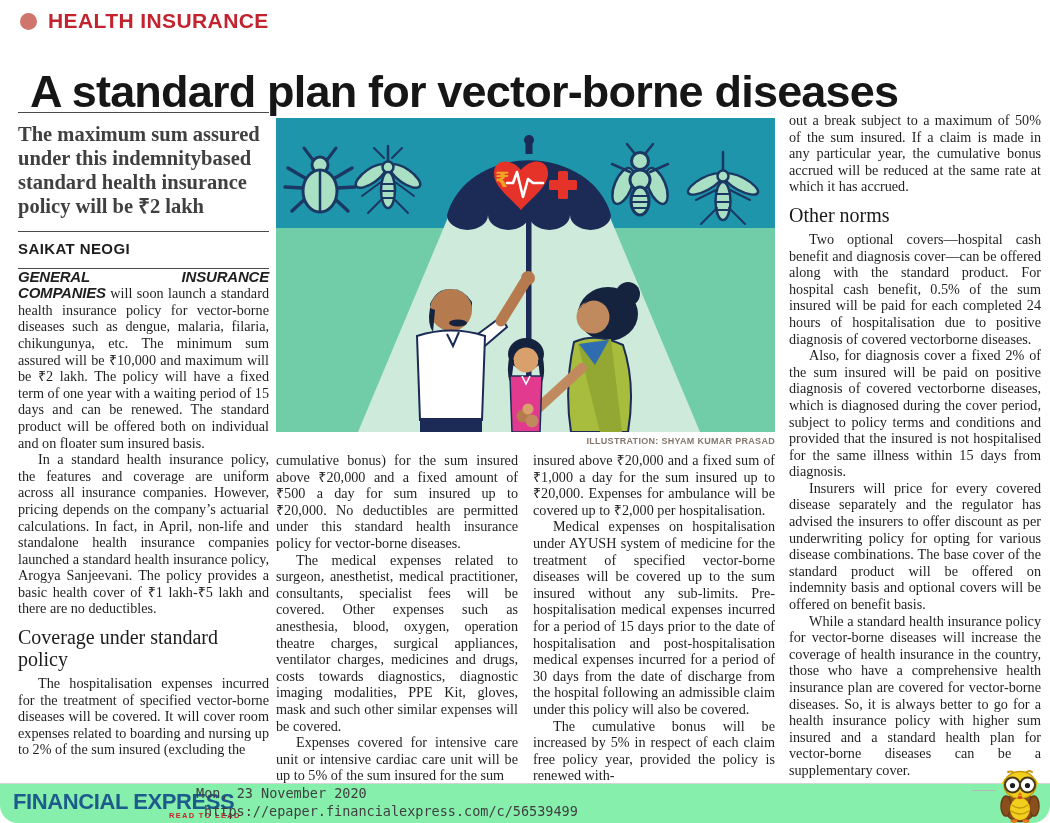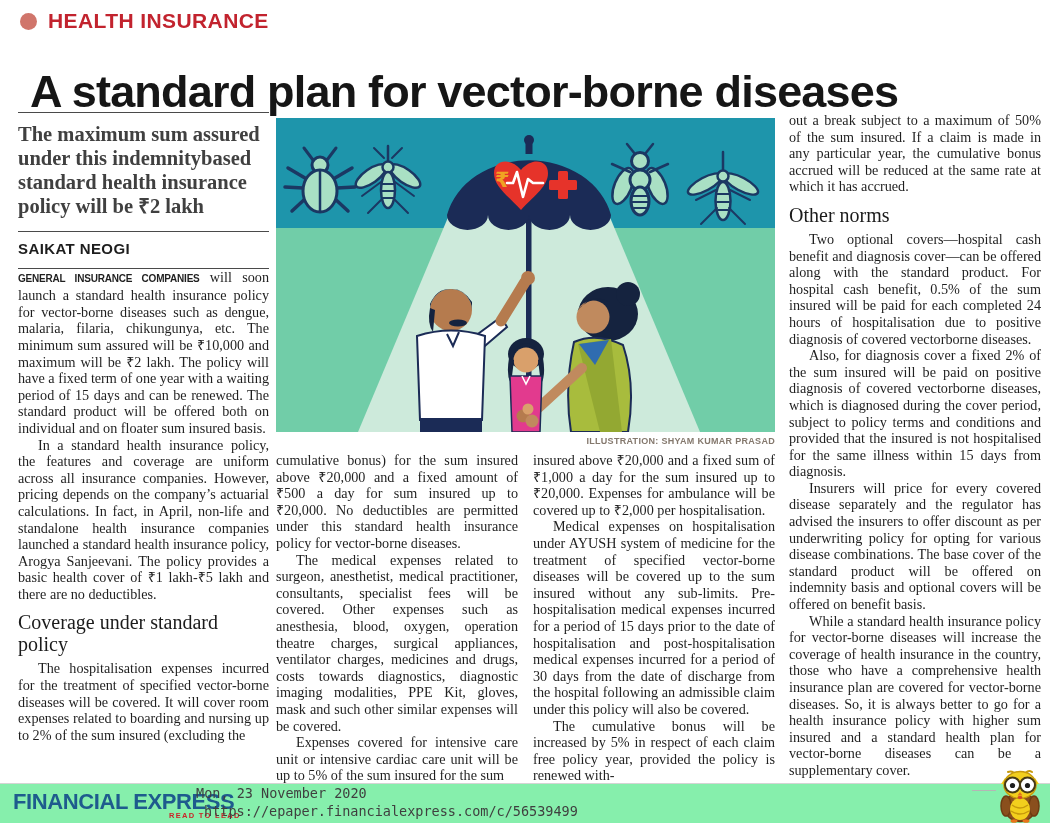--- a/index.html
+++ b/index.html
@@ -1,17 +1,17 @@
 <!DOCTYPE html>
 <html><head>
 <meta charset="utf-8">
 <style>
   html,body{margin:0;padding:0;background:#ffffff;}
   .page{position:relative;width:1050px;height:823px;background:#fff;overflow:hidden;
-        font-family:"Liberation Serif",serif;color:#1f1f1f;}
+        font-family:"Liberation Serif",serif;color:#1f1f1f;border-radius:18px;}
   
   .kicker{position:absolute;left:20px;top:9px;display:flex;align-items:center;gap:11px;
           font-family:"Liberation Sans",sans-serif;font-weight:bold;font-size:21px;
           color:#c2232e;letter-spacing:.4px;}
   .kicker-dot{width:17px;height:17px;border-radius:50%;background:#d0756b;flex:0 0 auto;}
   
   .headline{position:absolute;left:30px;top:38px;width:1015px;
             font-family:"Liberation Sans",sans-serif;font-weight:bold;font-size:45px;
             letter-spacing:-.8px;color:#161616;line-height:1.05;}
   
@@ -21,22 +21,22 @@
   .col1{left:18px;top:112px;width:251px;}
   .col2{left:276px;top:452px;width:242px;}
   .col3{left:533px;top:452px;width:242px;}
   .col4{left:789px;top:112px;width:252px;}
   .rule{border-top:1px solid #4a4a4a;height:0;}
   .standfirst{font-size:20.5px;line-height:24px;font-weight:bold;color:#404040;
               text-align:left;padding:9px 0 13px;}
   .byline{font-family:"Liberation Sans",sans-serif;font-weight:bold;font-size:15px;
           color:#1d1d1d;letter-spacing:.4px;padding:9px 0 10px;text-align:left;}
   .body-start{margin-top:13px;}
-  .lead-in{font-family:"Liberation Sans",sans-serif;font-weight:bold;font-size:10px;
-           letter-spacing:-.2px;}
+  .lead-in{font-family:"Liberation Sans",sans-serif;font-weight:bold;font-size:15px;
+           letter-spacing:-.2px;font-style:italic;}
   .section-head{font-size:20px;line-height:22px;margin:9px 0 5px;color:#1b1b1b;
                 text-align:left;font-weight:normal;}
   
   .figure{position:absolute;left:276px;top:118px;width:499px;}
   .figure svg{display:block;}
   .fig-caption{margin-top:4px;text-align:right;font-family:"Liberation Sans",sans-serif;
                font-weight:bold;font-size:9px;letter-spacing:.3px;color:#84786d;}
   
   .footer{position:absolute;left:0;top:783px;width:1050px;height:40px;background:#86efac;
           border-top:1px solid #d4d4d4;}

